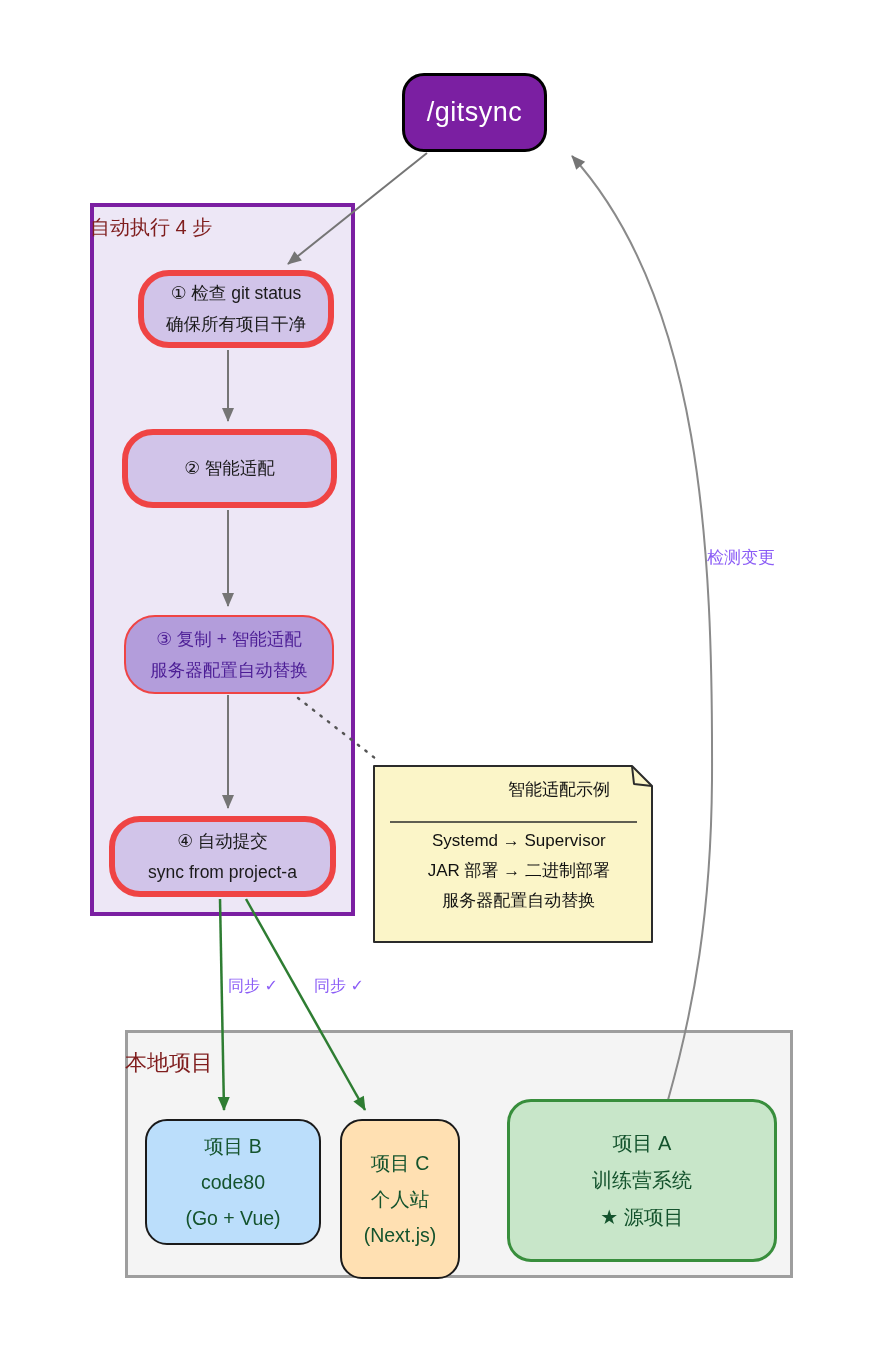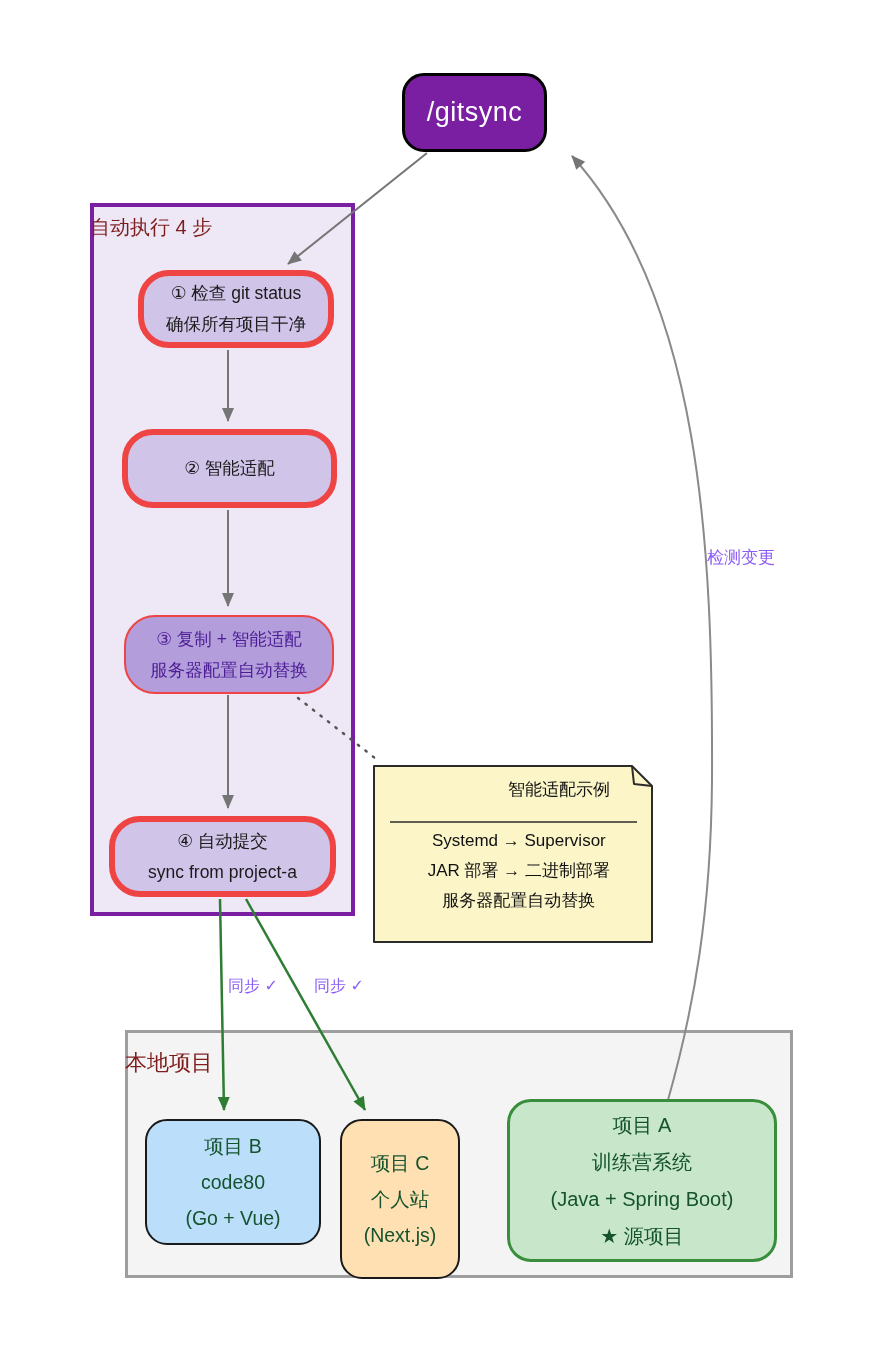--- a/index.html
+++ b/index.html
@@ -151,15 +151,14 @@
   <span>(Go + Vue)</span>
 </div>
 <div class="node project project-c">
   <span>项目 C</span>
   <span>个人站</span>
   <span>(Next.js)</span>
 </div>
 <div class="node project project-a">
   <span>项目 A</span>
   <span>训练营系统</span>
-  <span>(Java + Spring Boot)</span>
   <span>★ 源项目</span>
 </div>
 
 </body></html>

